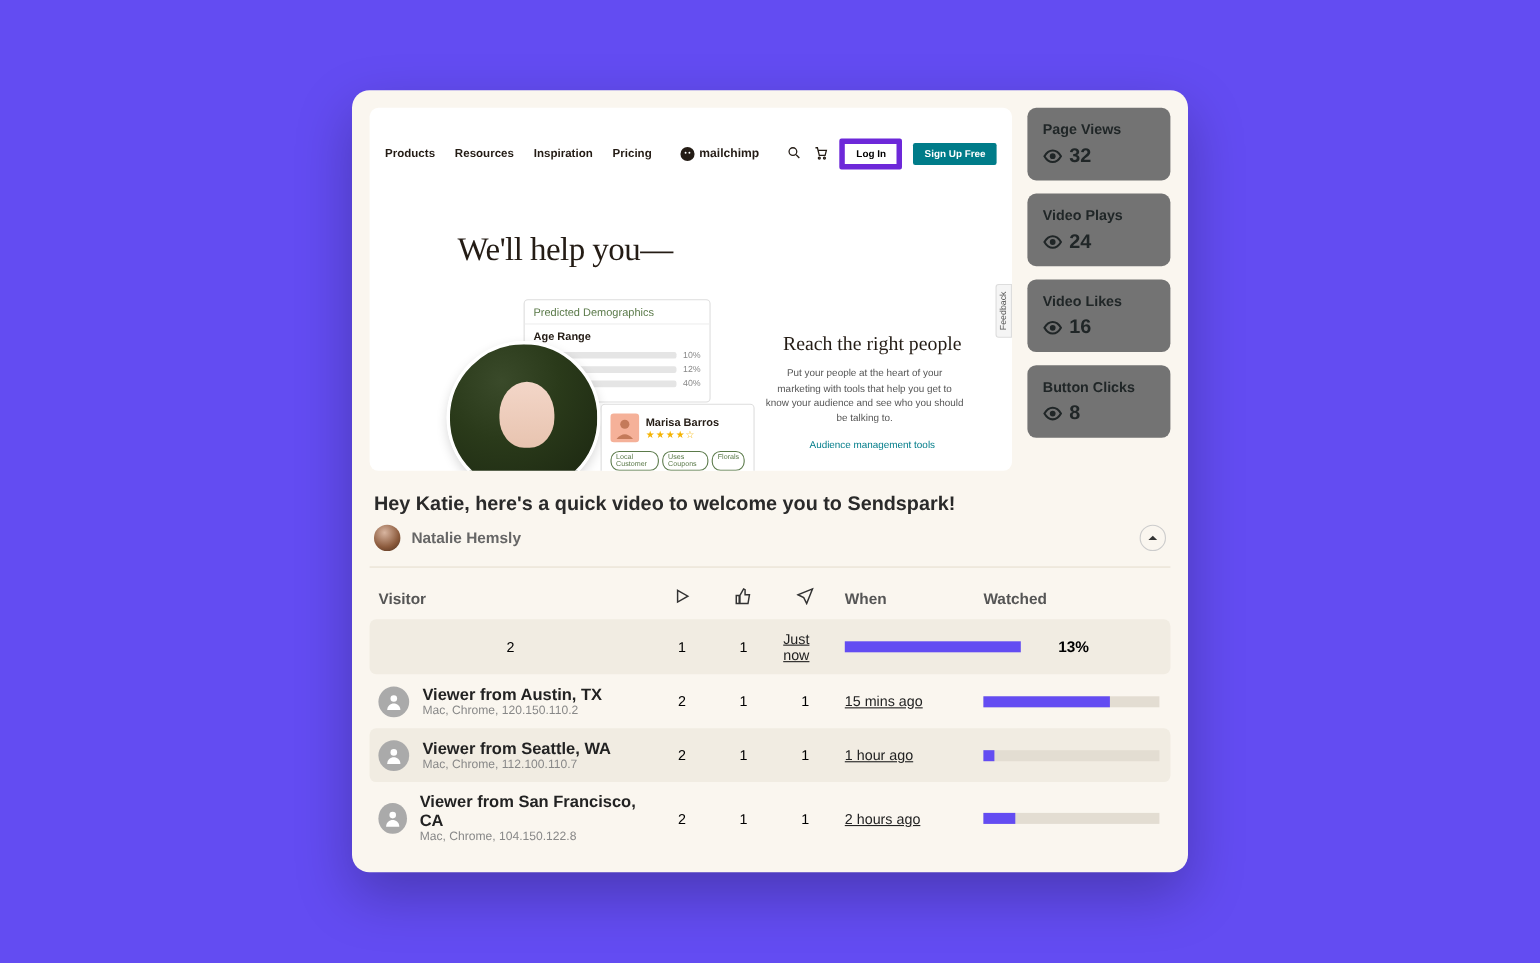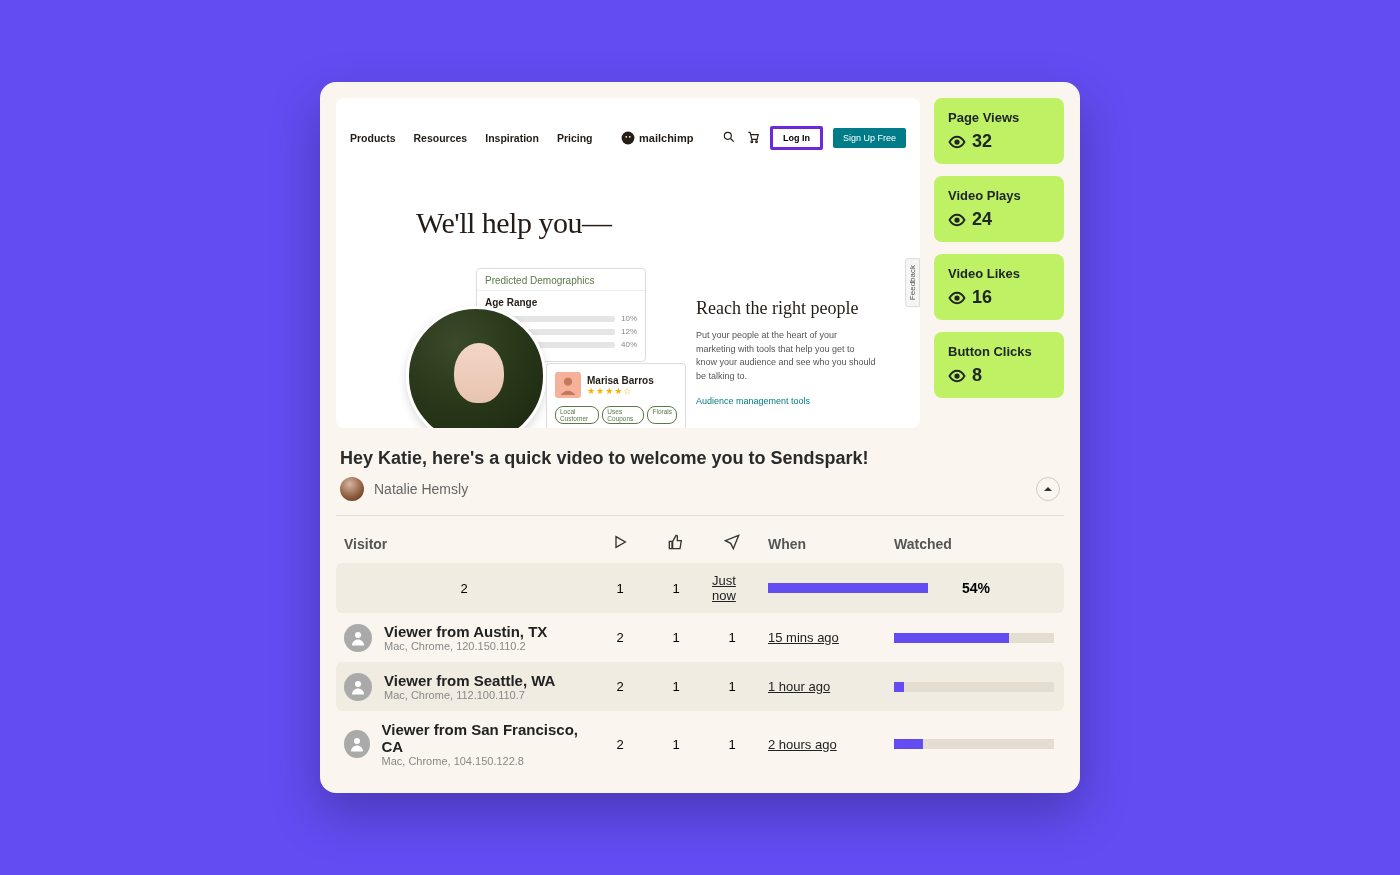--- a/index.html
+++ b/index.html
@@ -35,34 +35,34 @@
       font-size: 10.5px;
       font-weight: 600;
       color: #241C15;
     }
     .site-nav .nav-left { display: flex; gap: 18px; }
     .site-nav .nav-center { flex:1; display:flex; align-items:center; justify-content:center; gap:4px; font-size:11px; }
     .site-nav .nav-right { display: flex; align-items:center; gap: 10px; }
     .site-nav .mc-logo { display:flex; align-items:center; gap:4px; font-weight:700; }
     .site-nav .mc-logo svg { width:14px; height:14px; }
     .site-nav .btn-outline {
-      border: 3px solid #6d28d9;
+      border: 5px solid #6d28d9;
       padding: 4px 10px;
       border-radius: 2px;
       font-size:9px;
       font-weight:600;
       background:#fff;
     }
     .site-nav .btn-solid {
       background: #007C89;
       color: #fff;
       padding: 5px 10px;
       border-radius: 2px;
       font-size:9px;
-      font-weight:400;
+      font-weight:700;
       border:none;
     }
     .hero-headline {
       font-family: Georgia, 'Times New Roman', serif;
       font-size: 30px;
       color: #241C15;
       padding: 28px 0 0 80px;
       letter-spacing:-0.5px;
     }
     .hero-area { display:flex; padding: 28px 30px 0 70px; gap: 30px;}
@@ -110,51 +110,51 @@
     }
     .avatar-circle::after {
       content:'';
       position:absolute;
       width:80px; height:90px;
       background: #3d2b20;
       border-radius: 50% 50% 30% 30%;
       left:30px; top:18px;
       z-index:-1;
     }
-    .hero-right { flex:1; padding-top: 30px; font-size:10px; color:#241C15;}
+    .hero-right { flex:1; padding-top: 30px; font-size:10px; color:#241C15;text-align:center;}
     .hero-right h3 { font-family: Georgia, serif; font-weight:400; font-size:18px; margin-bottom:10px;}
     .hero-right p { font-size:9px; line-height:1.5; color:#555; max-width:180px; margin-bottom:12px;}
     .hero-right .link { color:#007C89; font-size:9px; font-weight:500;}
     .feedback-tab {
       position:absolute; right:0; top:160px;
       writing-mode: vertical-rl;
       transform: rotate(180deg);
       font-size:8px;
       background:#f5f5f5;
       padding:6px 2px;
       border:1px solid #ddd;
       border-radius: 0 3px 3px 0;
       color:#555;
     }
 
     
     .stats-col { display:flex; flex-direction:column; gap:12px; width:130px;}
     .stat-card {
-      background:#bef264;
+      background:#737373;
       border-radius:8px;
       padding: 12px 14px;
     }
     .stat-card .stat-label { font-size:13px; font-weight:600; color:#202627; }
     .stat-card .stat-val { display:flex; align-items:center; gap:6px; margin-top:6px; font-size:18px; font-weight:800; color:#202627;}
     .stat-card .eye { width:18px; height:18px; }
 
     
     .greeting { font-size:18px; font-weight:700; color:#2a2a2a; margin:20px 4px 8px; }
     .author-row { display:flex; align-items:center; justify-content:space-between; padding: 0 4px 14px;}
-    .author { display:flex; align-items:center; gap:10px; font-size:14px; color:#666; font-weight:400;}
+    .author { display:flex; align-items:center; gap:10px; font-size:14px; color:#666; font-weight:700;}
     .author .av { width:24px; height:24px; border-radius:50%; background: radial-gradient(circle at 40% 30%, #d8b5a0 0%, #8b5a3c 60%, #4a2c1a 100%);}
     .collapse-btn {
       width:24px; height:24px; border-radius:50%;
       border:1px solid #ccc;
       background:#FAF6EF;
       display:flex; align-items:center; justify-content:center;
       cursor:pointer;
     }
     .collapse-btn svg { width:10px; height:10px;}
 
@@ -353,21 +353,21 @@
 
   <div id="rows-mount">
       <div class="visitor-row odd">
     <div class="cell-n">2</div>
     <div class="cell-n">1</div>
     <div class="cell-n">1</div>
     <div class="when">Just now</div>
     <div class="pbar">
           <div class="fill" style="width:100%"></div>
         </div>
-    <div class="pct">54%</div>
+    <div class="pct">13%</div>
   </div>
       <div class="visitor-row">
     <div class="v-left">
       <div class="v-av">
         <svg viewBox="0 0 24 24">
               <circle cx="12" cy="8" r="4"></circle>
               <path d="M4 22c0-5 4-8 8-8s8 3 8 8"></path>
             </svg>
       </div>
       <div>

